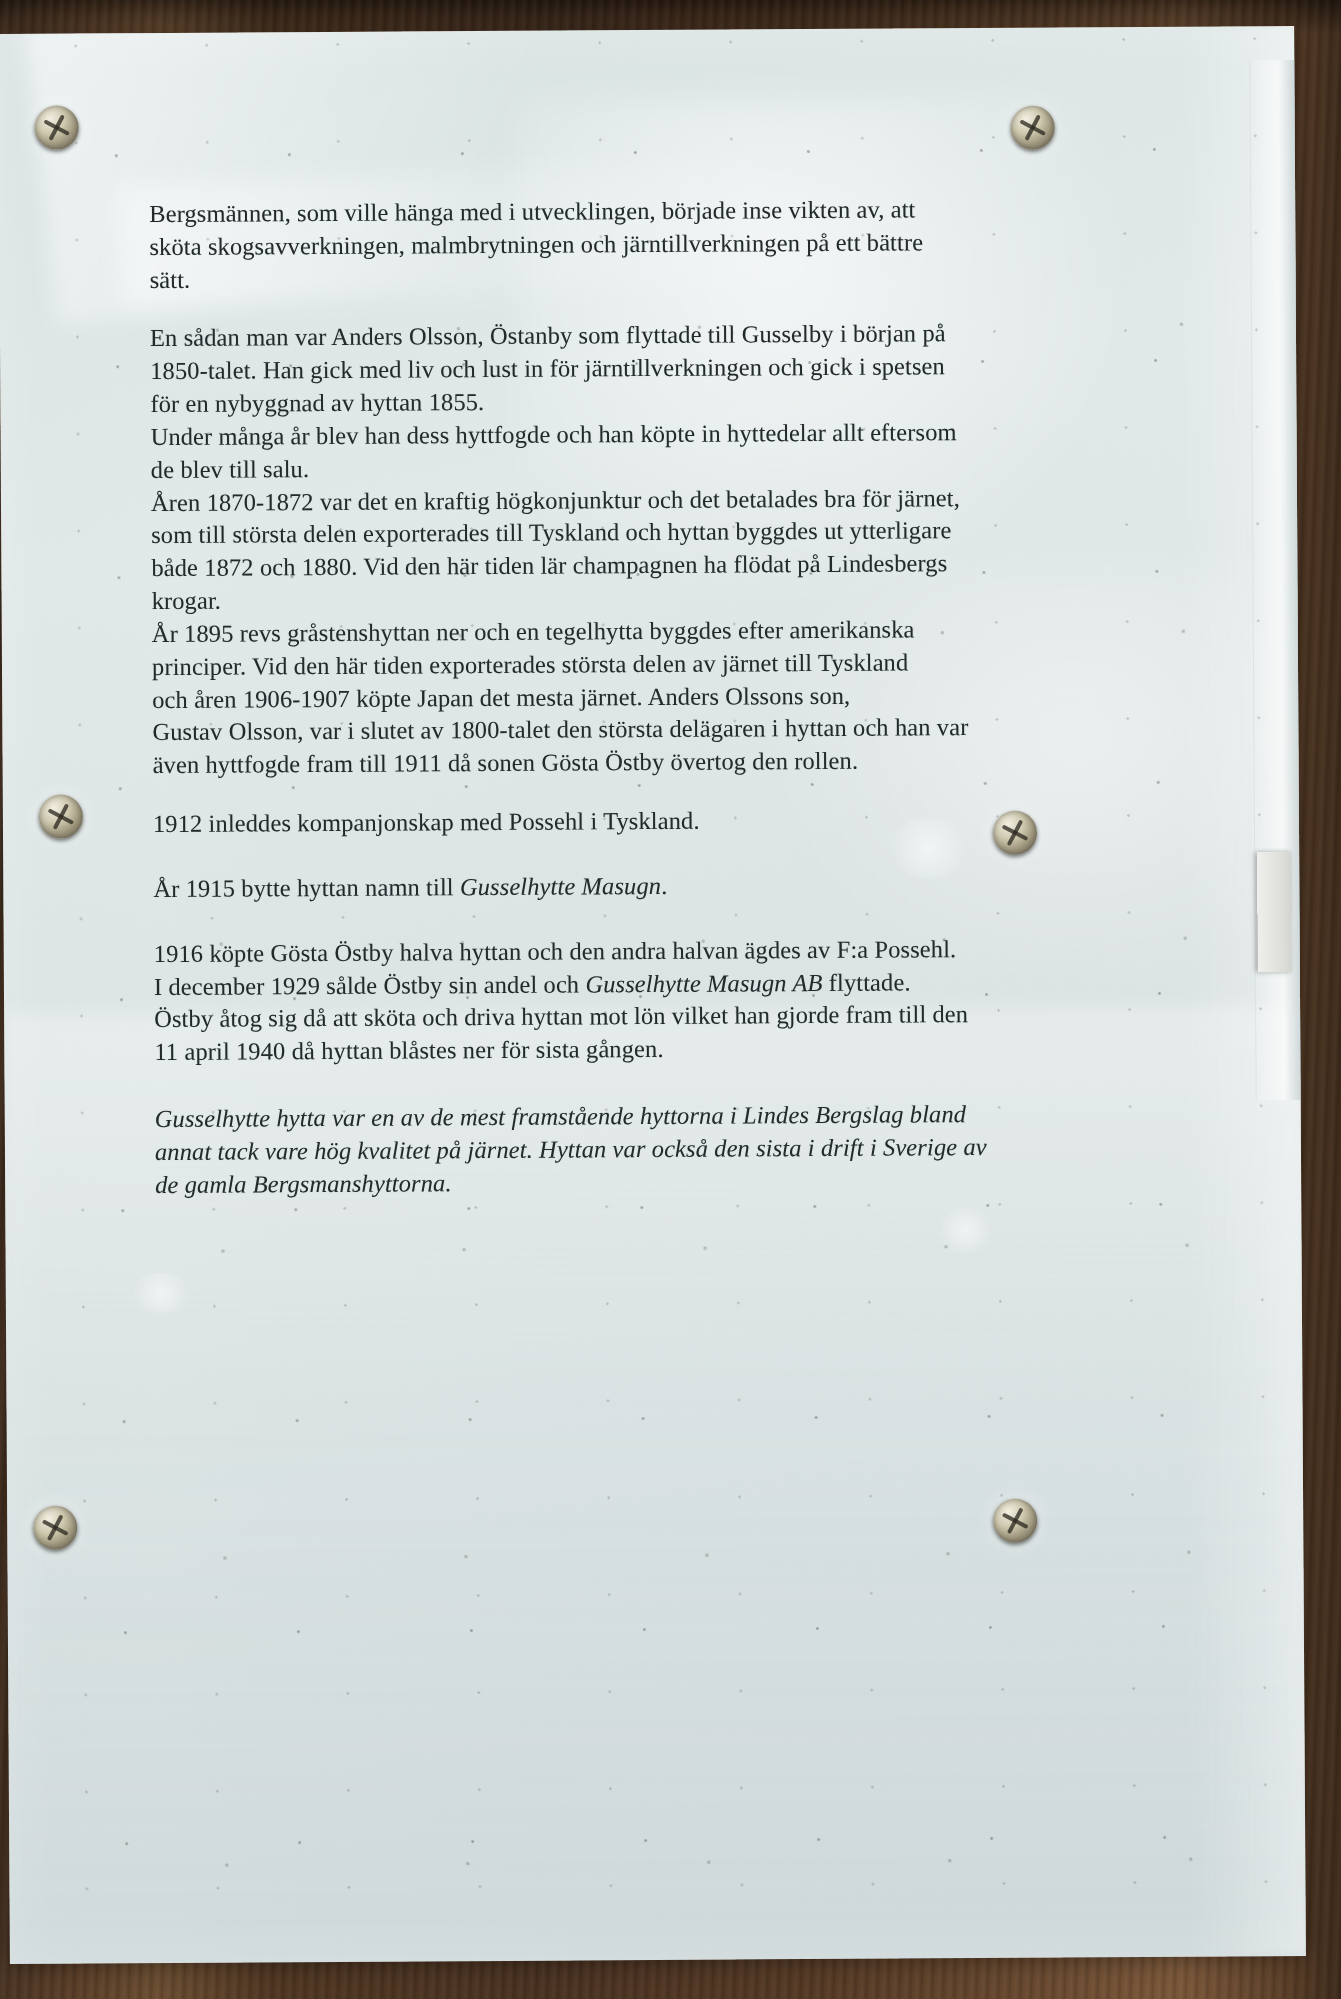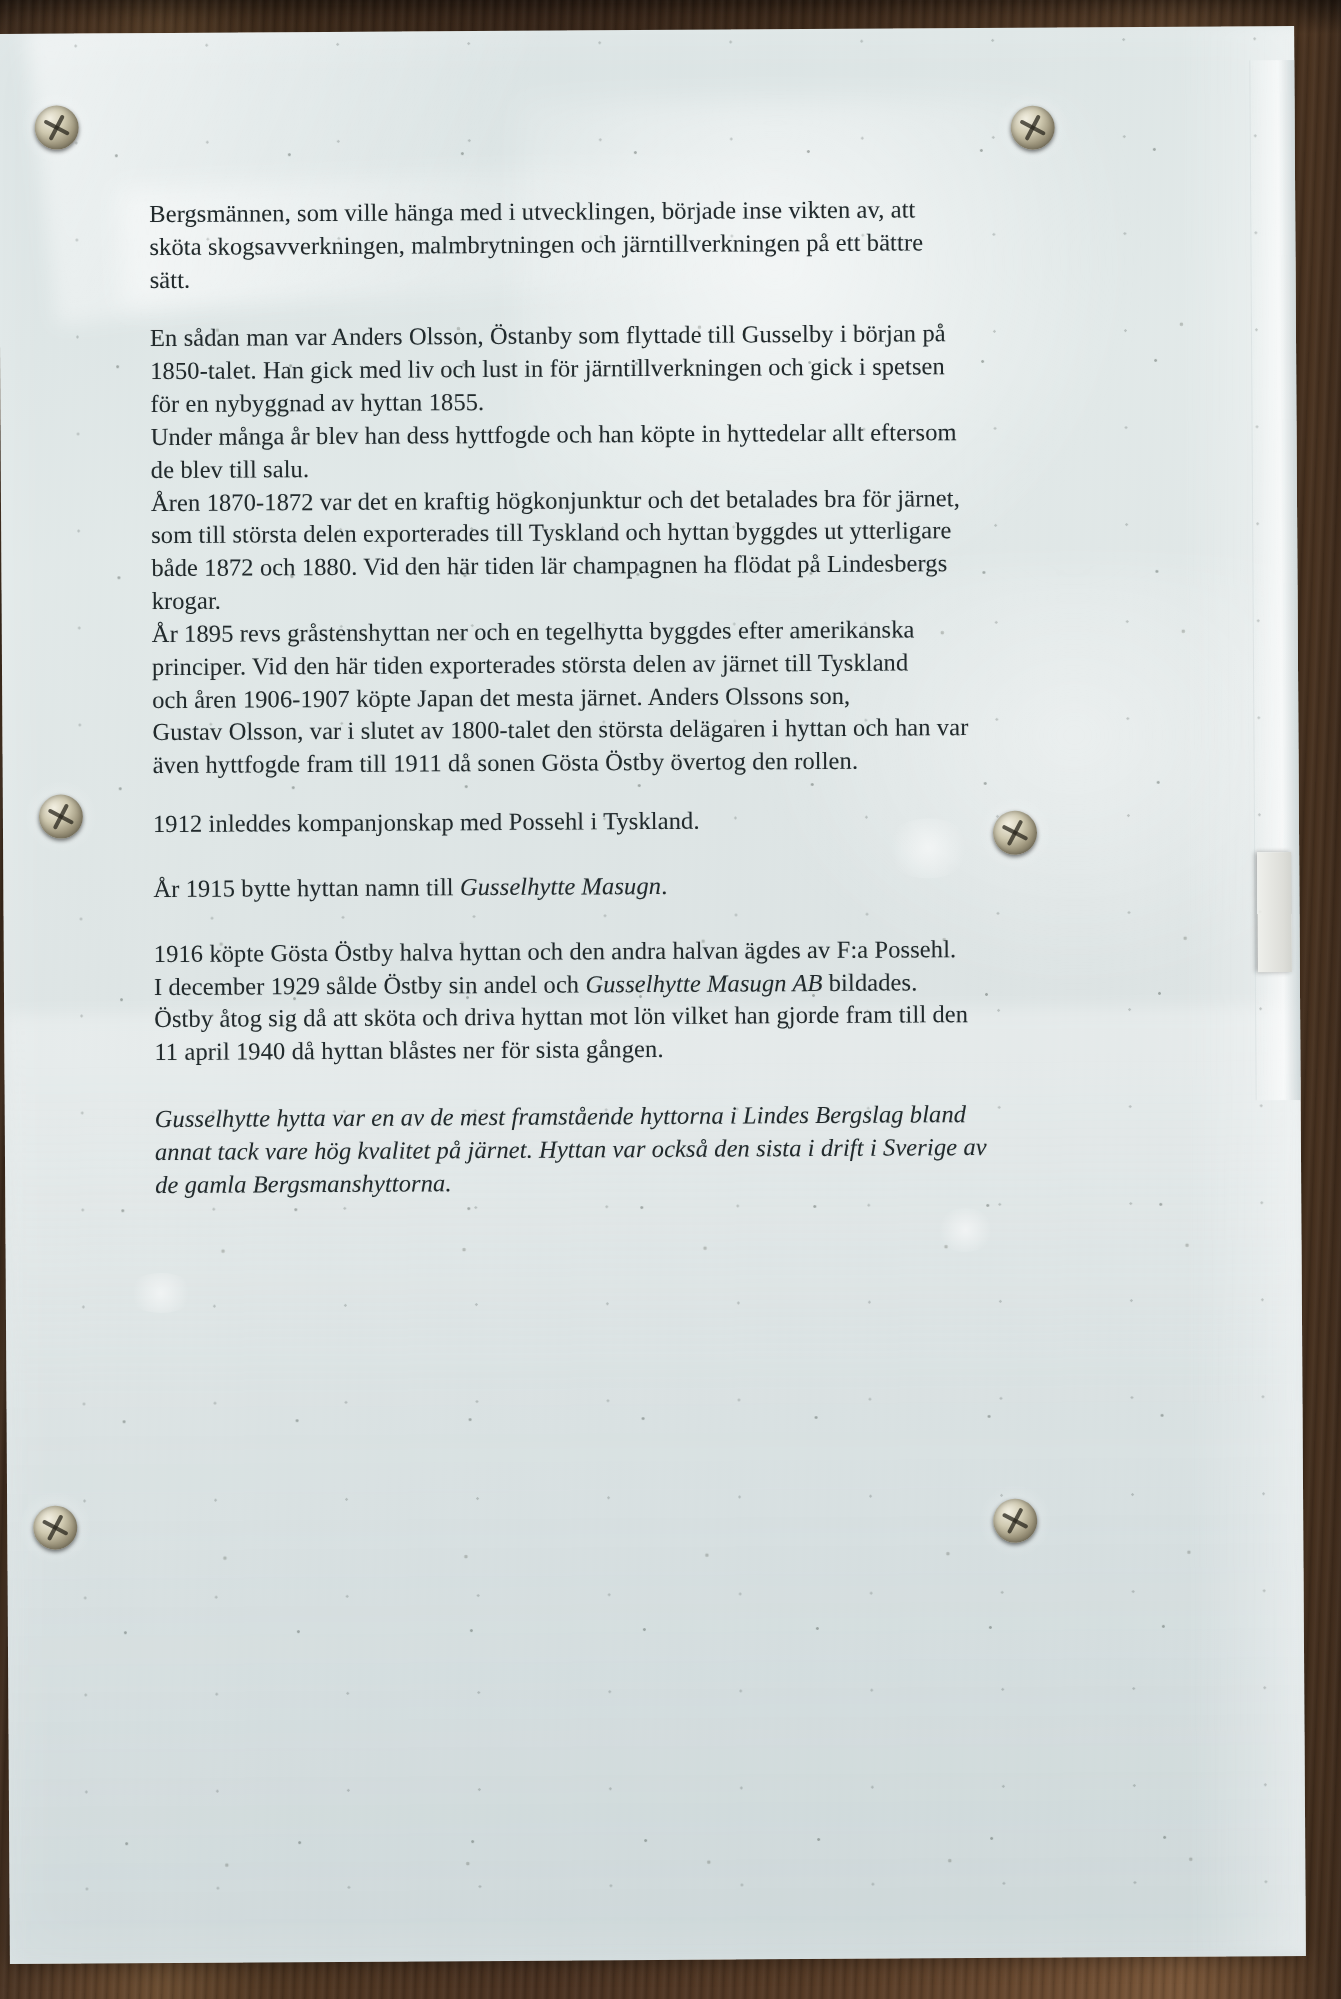--- a/index.html
+++ b/index.html
@@ -273,21 +273,21 @@
     <div class="group" style="margin-bottom:32px">
       <p class="para">1912 inleddes kompanjonskap med Possehl i Tyskland.</p>
     </div>
 
     <div class="group" style="margin-bottom:32px">
       <p class="para"><span>År 1915 bytte hyttan namn till </span><span class="ital">Gusselhytte Masugn</span><span>.</span></p>
     </div>
 
     <div class="group" style="margin-bottom:34px">
       <p class="para">1916 köpte Gösta Östby halva hyttan och den andra halvan ägdes av F:a Possehl.</p>
-      <p class="para"><span>I december 1929 sålde Östby sin andel  och </span><span class="ital">Gusselhytte Masugn AB</span><span> bildades.</span></p>
+      <p class="para"><span>I december 1929 sålde Östby sin andel  och </span><span class="ital">Gusselhytte Masugn AB</span><span> flyttade.</span></p>
       <p class="para">Östby åtog sig då att sköta och driva hyttan mot lön vilket han gjorde fram till den</p>
       <p class="para">11 april 1940 då hyttan blåstes ner för sista gången.</p>
     </div>
 
     <div class="group closing">
       <p class="para">Gusselhytte hytta var en av de mest framstående hyttorna i Lindes Bergslag bland</p>
       <p class="para">annat tack vare hög kvalitet på järnet. Hyttan var också den sista i drift i Sverige av</p>
       <p class="para">de gamla Bergsmanshyttorna.</p>
     </div>
 

